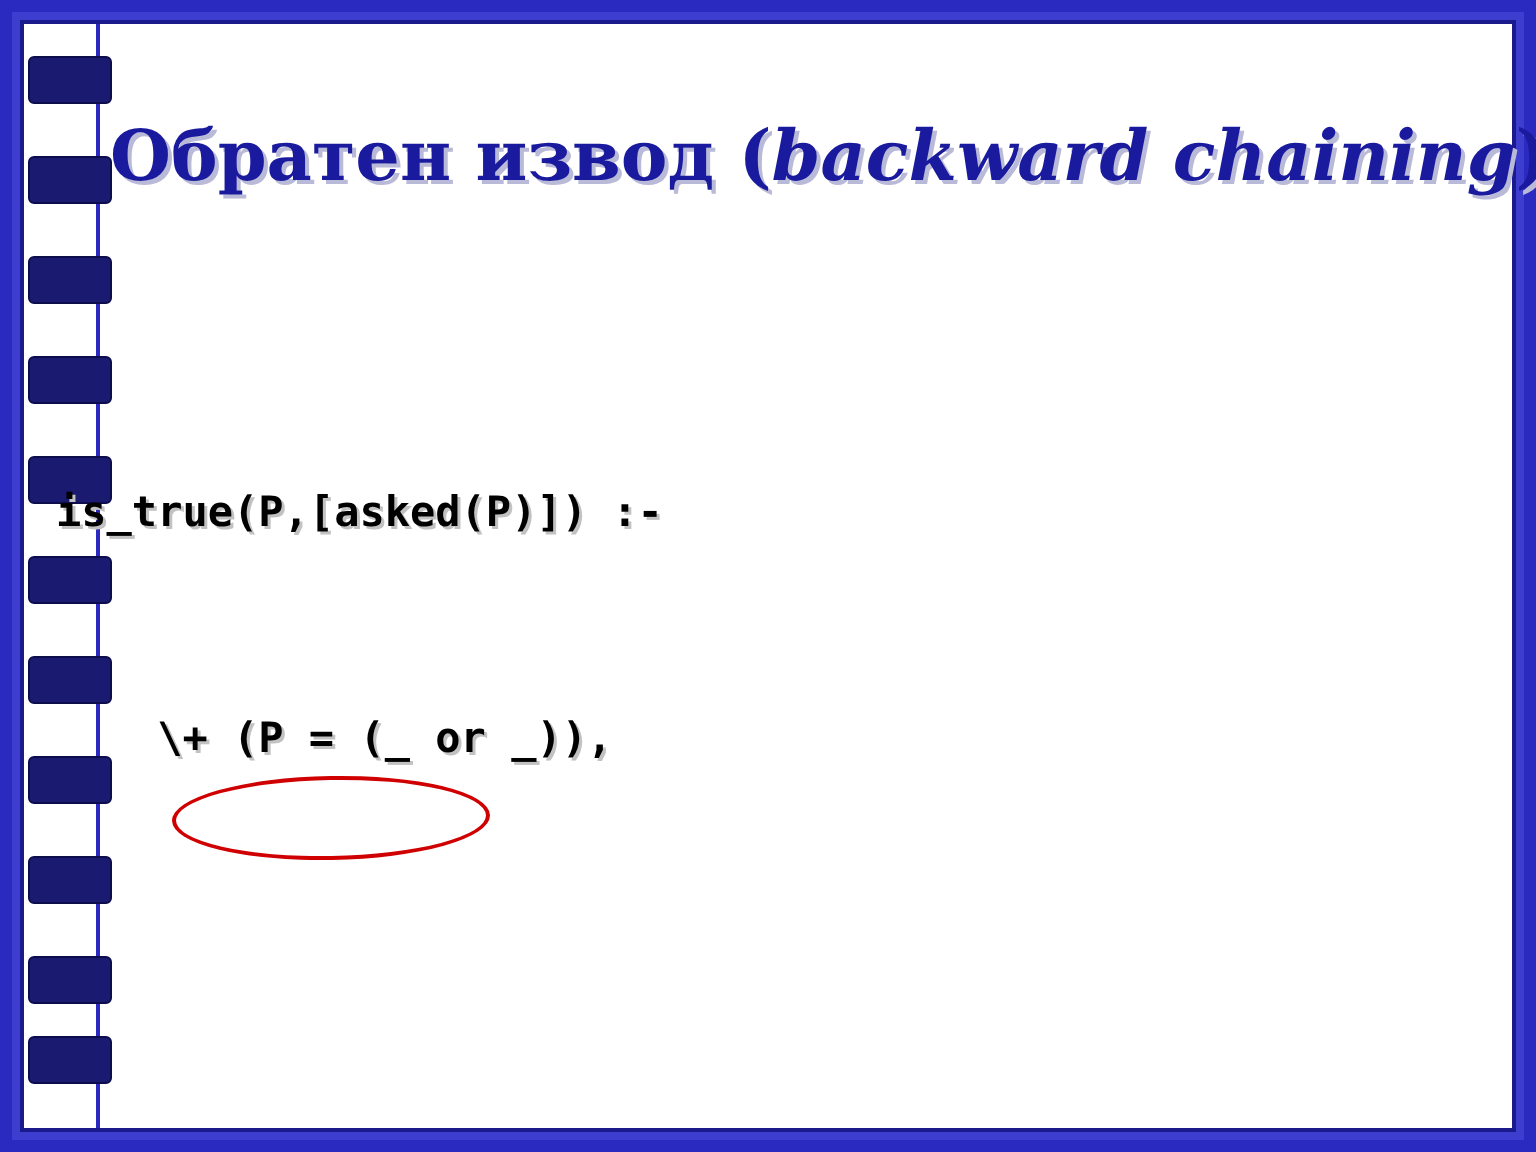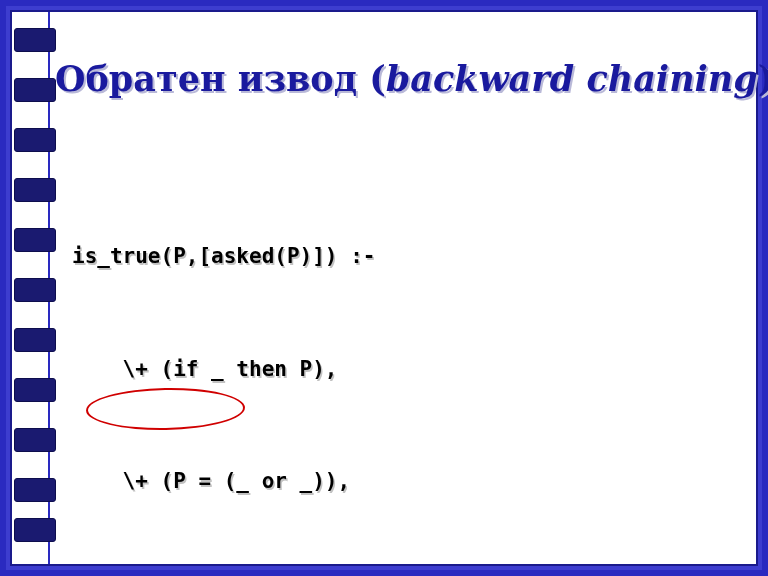--- a/index.html
+++ b/index.html
@@ -72,21 +72,21 @@
     top: 163px;
     width: 740px;
     font-family: "DejaVu Sans Mono", "Liberation Mono", monospace;
     font-size: 21px;
     font-weight: bold;
     line-height: 37.5px;
     color: #000000;
     text-shadow: 1.5px 1.5px 0 #c2c2c2;
     white-space: pre;
   }
-  .code div { height: 37.5px; margin-left: 44px; }
+  .code div { height: 37.5px; }
   
   .annot-ellipse {
     position: absolute;
     left: 86px;
     top: 388px;
     width: 155px;
     height: 38px;
     border: 2.5px solid #d00000;
     border-radius: 50%;
     transform: rotate(-1deg);
@@ -112,21 +112,20 @@
     <div class="ring" style="top:366px"></div>
     <div class="ring" style="top:416px"></div>
     <div class="ring" style="top:466px"></div>
     <div class="ring" style="top:506px"></div>
   </div>
 
   <div class="title"><span>Обратен извод (</span><span class="latin">backward chaining</span><span>)</span></div>
 
   <div class="code">
     <div>is_true(P,[asked(P)]) :-</div>
-    <div>    \+ (if _ then P),</div>
     <div>    \+ (P = (_ or _)),</div>
     
     
     
     
   </div>
 
   <div class="annot-ellipse"></div>
 
 </div>

